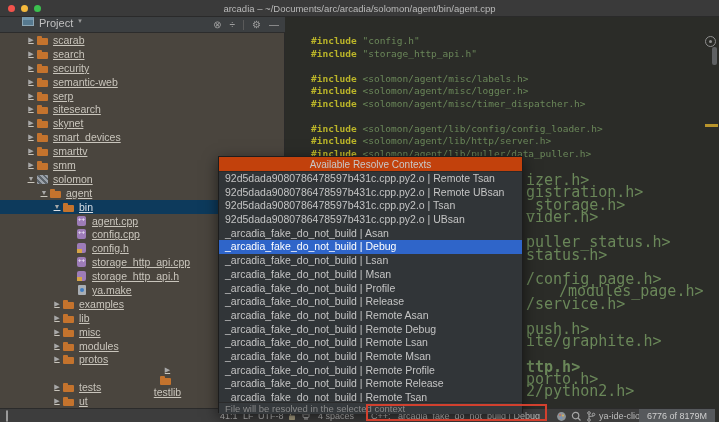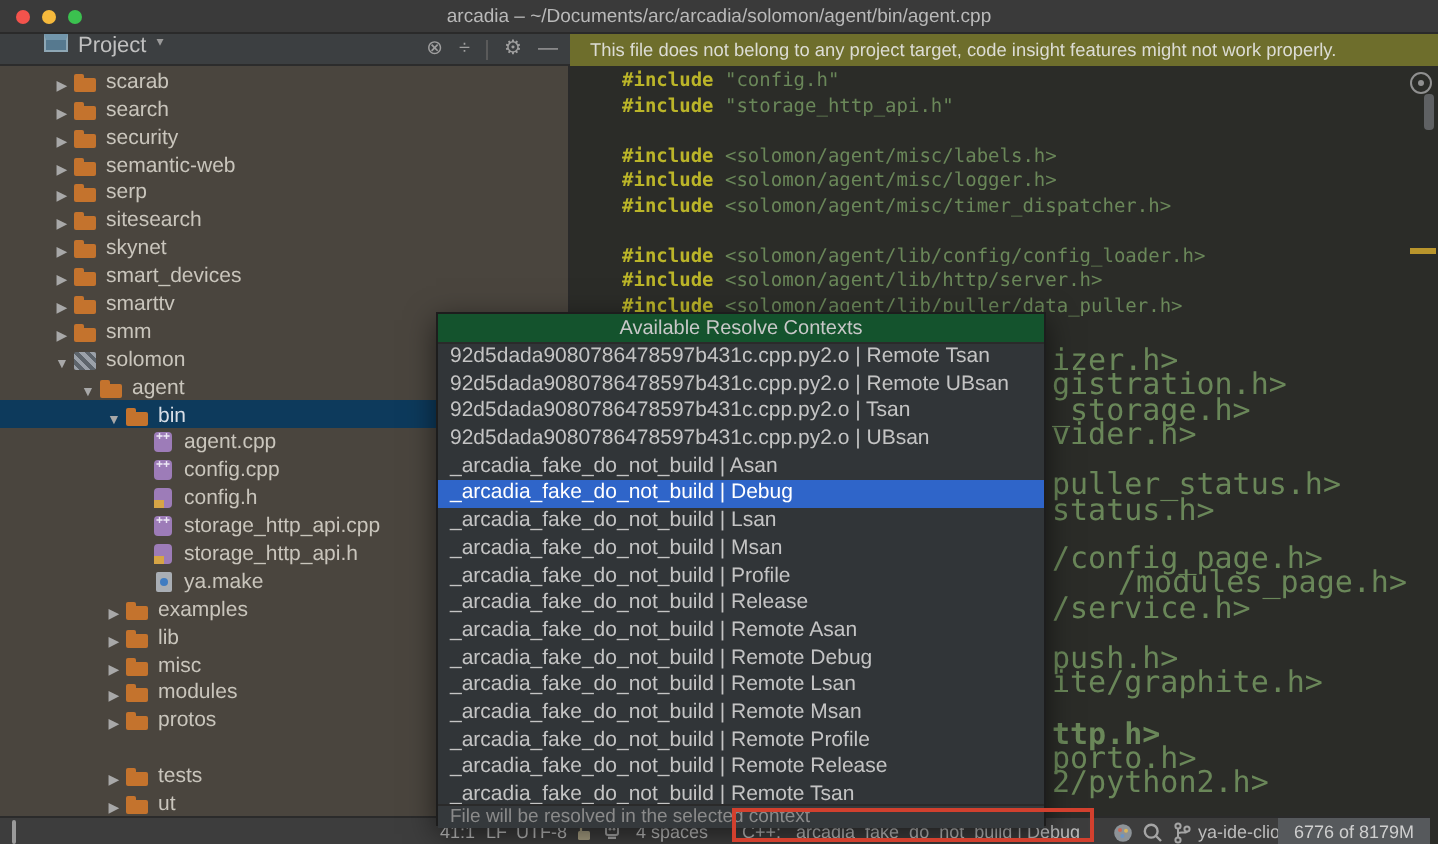--- a/index.html
+++ b/index.html
@@ -26,21 +26,21 @@
   .pp-tools .t{font-size:10px;line-height:16px;cursor:default;}
   .pp-sep{width:1px;height:10px;background:#5a5a5a;}
 
   
   .banner{position:absolute;left:285px;top:17px;width:434px;height:16px;background:#6e6e2c;
           display:flex;align-items:center;padding-left:10px;font-size:9.2px;color:#dcdcd4;}
 
   
   .tree{position:absolute;left:0;top:33px;width:285px;height:375px;background:#4a453e;overflow:hidden;
         border-right:1px solid #2a2a2a;}
-  .trow{height:13.9px;display:flex;align-items:flex-end;font-size:10.5px;white-space:nowrap;color:#c9c5bc;}
+  .trow{height:13.9px;display:flex;align-items:center;font-size:10.5px;white-space:nowrap;color:#c9c5bc;text-decoration:underline;}
   .trow.sel{background:#0d3a5c;color:#d8dee6;}
   .arrow{width:12px;flex:none;font-size:7px;color:#a8a8a8;text-align:center;}
   .ticon{width:13px;height:12px;position:relative;flex:none;margin-right:3px;}
   .ticon.folder::before{content:"";position:absolute;left:0;top:4px;width:11px;height:7px;background:#c4732d;border-radius:1px;}
   .ticon.folder::after{content:"";position:absolute;left:0;top:2px;width:5px;height:3px;background:#c4732d;border-radius:1px 1px 0 0;}
   .ticon.module::before{content:"";position:absolute;left:0;top:2px;width:11px;height:9px;border-radius:1px;
         background:repeating-linear-gradient(45deg,#9ba1a9 0 2px,#5d646b 2px 4px);}
   .ticon.cpp::before{content:"";position:absolute;left:1px;top:1px;width:9px;height:10px;background:#9d7cb8;border-radius:2px;}
   .ticon.cpp::after{content:"++";position:absolute;left:2px;top:1px;font-size:6px;font-weight:bold;color:#ece6f4;}
   .ticon.header::before{content:"";position:absolute;left:1px;top:1px;width:9px;height:10px;background:#9d7cb8;border-radius:2px;}
@@ -56,21 +56,21 @@
   .s{color:#6a8759;}
   .frag{position:absolute;font-family:"DejaVu Sans Mono",monospace;font-size:15px;color:#6a8759;white-space:pre;}
   .eye{position:absolute;right:3px;top:3px;width:11px;height:11px;border:1px solid #909090;border-radius:50%;}
   .eye::after{content:"";position:absolute;left:3px;top:3px;width:3px;height:3px;border-radius:50%;background:#909090;}
   .vthumb{position:absolute;right:2px;top:14px;width:5px;height:18px;background:#5f6163;border-radius:2px;}
   .stripe-mark{position:absolute;right:1px;top:91px;width:13px;height:3px;background:#b9952c;}
 
   
   .popup{position:absolute;left:218px;top:156px;width:305px;height:257px;background:#313538;
          border:1px solid #1d1d1d;box-shadow:0 4px 14px rgba(0,0,0,.55);z-index:50;display:flex;flex-direction:column;}
-  .popup-title{height:15px;line-height:15px;text-align:center;font-size:10px;color:#c8c8c8;background:#14532d;
+  .popup-title{height:15px;line-height:15px;text-align:center;font-size:10px;color:#c8c8c8;background:#c2410c;
                border-bottom:1px solid #2a2a2a;flex:none;}
   .popup-items{height:230px;overflow:hidden;flex:none;}
   .pitem{height:13.7px;line-height:13.7px;padding-left:6px;font-size:10.5px;color:#c4c4c4;white-space:nowrap;}
   .pitem.sel{background:#2f65c9;color:#ffffff;}
   .popup-footer{height:12px;line-height:12px;padding-left:6px;font-size:9.5px;color:#8a8a8a;
                 background:#35393c;border-top:1px solid #2a2a2a;flex:none;}
 
   
   .statusbar{position:absolute;left:0;top:408px;width:715px;height:14px;background:#3d3d3d;
              border-top:1px solid #2b2b2b;font-size:9px;color:#bcbcbc;z-index:10;}
@@ -102,23 +102,20 @@
     <span class="pp-caret">▾</span>
     <div class="pp-tools">
       <span class="t">⊗</span>
       <span class="t">÷</span>
       <span class="pp-sep"></span>
       <span class="t">⚙</span>
       <span class="t">—</span>
     </div>
   </div>
 
-  <div class="banner">
-    <span>This file does not belong to any project target, code insight features might not work properly.</span>
-  </div>
 
   <div class="tree" id="tree">
       <div class="trow" style="padding-left: 25px;">
         <span class="arrow">▶</span>
         <span class="ticon folder"></span>
         <span>scarab</span>
       </div>
       <div class="trow" style="padding-left: 25px;">
         <span class="arrow">▶</span>
         <span class="ticon folder"></span>

